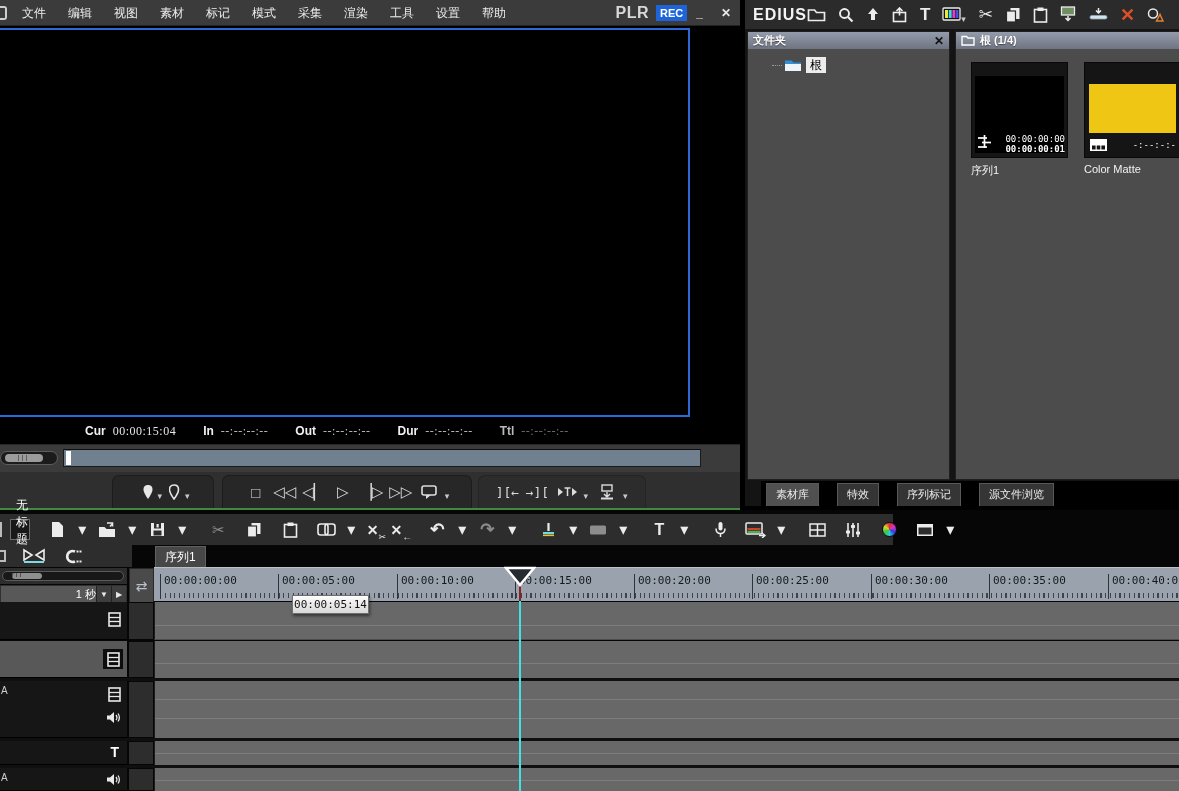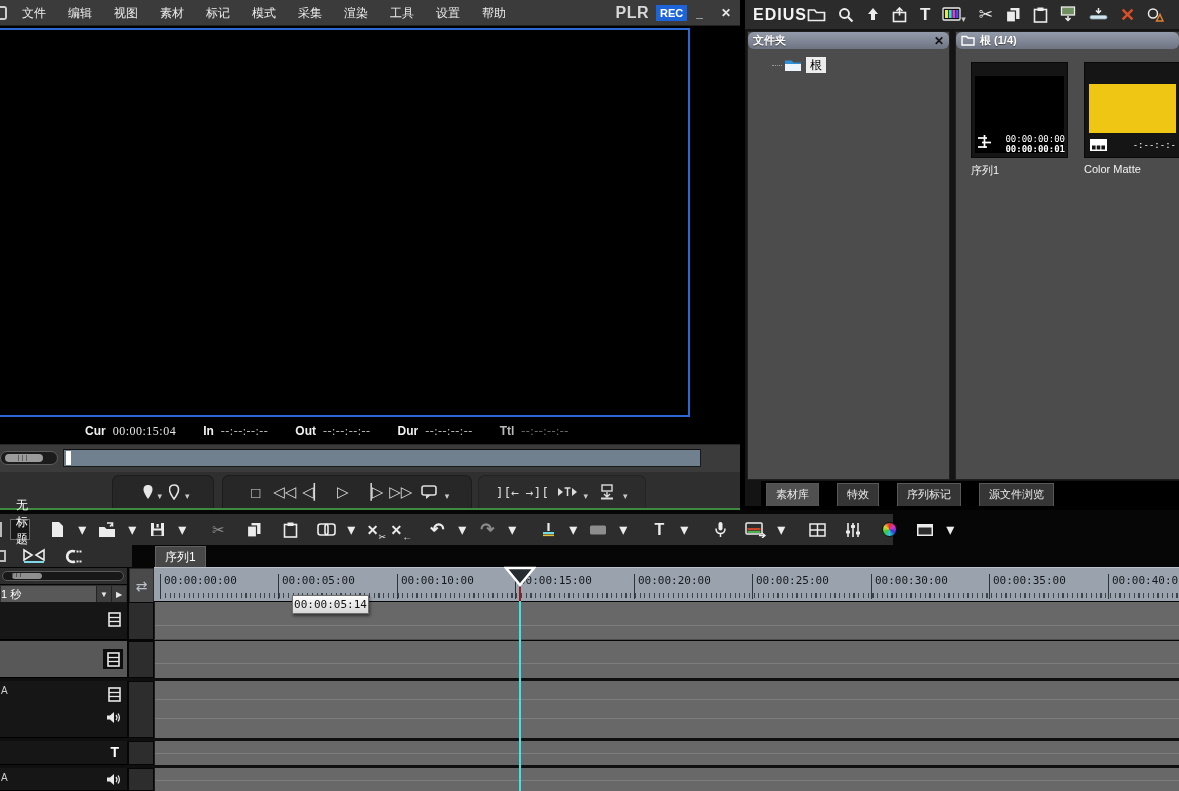--- a/index.html
+++ b/index.html
@@ -58,21 +58,21 @@
   .bin-titlebar { position:absolute; left:0; top:0; width:434px; height:29px; background:#2b2b2b;
                   display:flex; align-items:center; padding-left:8px; overflow:hidden; }
   .edius-logo { font-weight:bold; font-size:16px; color:#f4f4f4; letter-spacing:1px; }
   .bin-tools { display:flex; align-items:center; gap:12px; flex:1; overflow:hidden; }
   .bicon { display:flex; align-items:center; justify-content:center; height:24px; }
   .red-x { color:#dd4f28; font-size:18px; font-weight:bold; line-height:18px; }
 
   .folder-panel { position:absolute; left:2px; top:31px; width:203px; height:449px; background:#4c4c4c;
                   border:1px solid #1f1f1f; }
   .panel-header { height:17px; background:linear-gradient(#949baa,#6e7482); display:flex; align-items:center;
-                  padding:0 5px; color:#fff; font-size:11px; font-weight:bold; text-shadow:0 1px 1px #444;border-radius:6px; }
+                  padding:0 5px; color:#fff; font-size:11px; font-weight:bold; text-shadow:0 1px 1px #444; }
   .panel-header .ph-close { margin-left:auto; color:#111; font-weight:bold; font-size:12px; text-shadow:none; }
   .tree { padding:8px 0 0 24px; }
   .tree-item { display:flex; align-items:center; }
   .tree-twig { width:10px; border-top:1px dotted #999; margin-right:2px; }
   .tree-label { background:#ededed; color:#000; font-size:12px; padding:0 4px; margin-left:4px; line-height:16px; }
 
   .bin-content { position:absolute; left:210px; top:31px; width:224px; height:449px; background:#4c4c4c;
                  border:1px solid #1f1f1f; border-right:none; overflow:hidden; }
   .bch-icon { margin-right:5px; display:flex; }
   .clips { display:flex; gap:16px; padding:13px 0 0 15px; }
@@ -120,21 +120,21 @@
 
   .hdr-zoomrow { position:absolute; left:0; top:58px; width:127px; height:16px; background:#2d2d2d; }
   .zoom-track { position:absolute; left:2px; top:3px; width:122px; height:10px; background:#181818;
                 border:1px solid #5a5a5a; border-radius:5px; }
   .zoom-handle { position:absolute; left:9px; top:1px; width:30px; height:6px; background:#8f8f8f; border-radius:3px; }
   .zoom-grip { position:absolute; left:9px; top:1px; width:12px; height:4px;
                background:repeating-linear-gradient(90deg,#555 0 1px,transparent 1px 4px); }
 
   .hdr-scalerow { position:absolute; left:0; top:75px; width:127px; height:18px; background:#585858;
                   border:1px solid #303030; display:flex; align-items:stretch; color:#fff; font-size:11px; }
-  .scale-text { flex:1; text-align:left; line-height:16px;border-radius:6px; }
+  .scale-text { flex:1; text-align:right; line-height:16px;border-radius:6px; }
   .scale-btn { width:15px; background:#3e3e3e; border-left:1px solid #232323; color:#e8e8e8; font-size:8px;
                display:flex; align-items:center; justify-content:center; }
 
   .ripple-cell { position:absolute; left:129px; top:58px; width:25px; height:35px; background:#4a4a4a;
                  border:1px solid #282828; display:flex; align-items:center; justify-content:center;
                  color:#b9c1c9; font-size:14px; }
 
   .ruler { position:absolute; left:154px; top:57px; width:1025px; height:34px; background:#9aa3ad;
            border-top:1px solid #bac1c9; overflow:hidden; }
   .ruler-ticks { position:absolute; left:6px; right:0; bottom:3px; height:5px;

